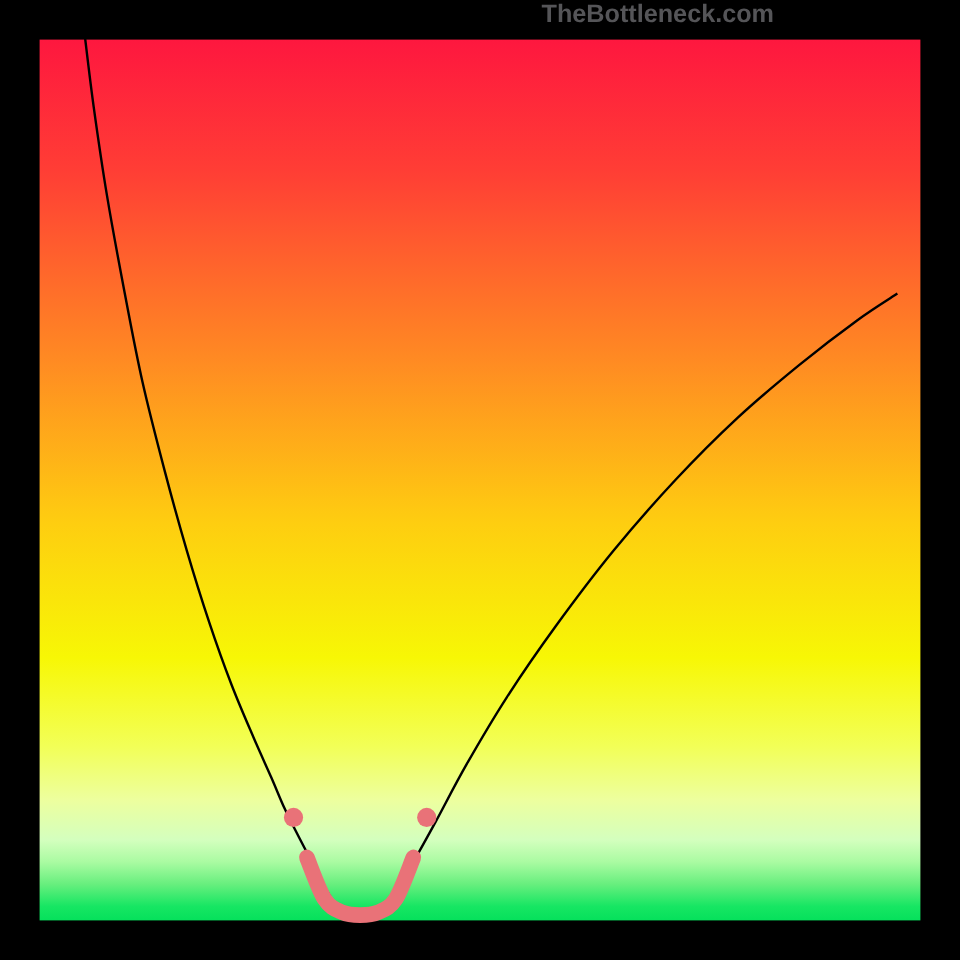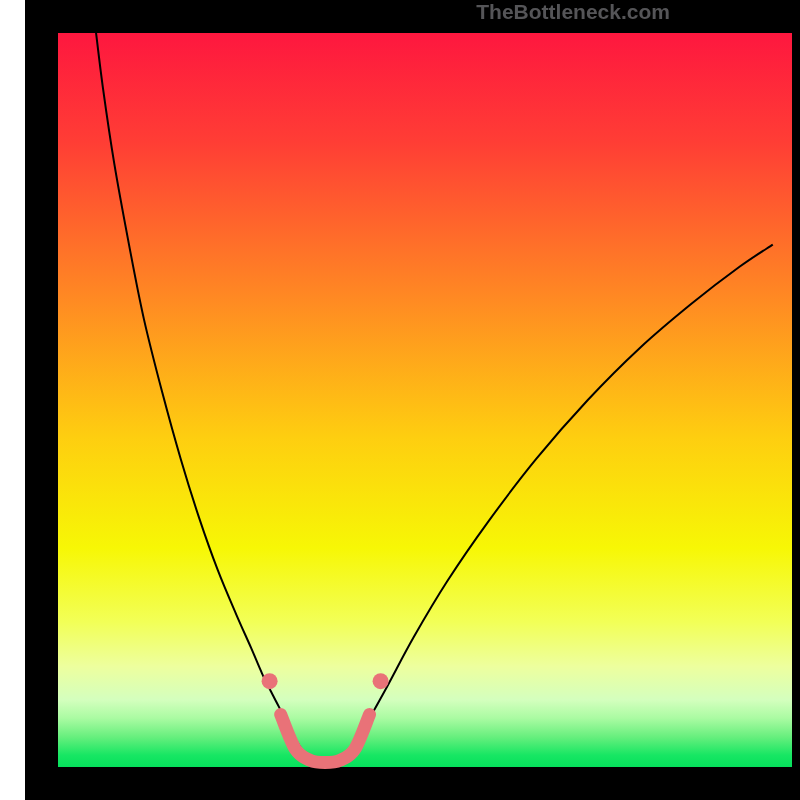--- a/index.html
+++ b/index.html
@@ -7,21 +7,20 @@
     padding: 0;
     width: 800px;
     height: 800px;
     overflow: hidden;
     background: #fff;
   }
   .wrap {
     position: relative;
     width: 657px;
     height: 800px;
-    margin-left: 25px;
   }
   .attribution {
     position: absolute;
     top: 0;
     right: 12px;
     font-family: Arial, Helvetica, sans-serif;
     font-size: 21px;
     font-weight: 600;
     color: #555558;
     letter-spacing: 0;

